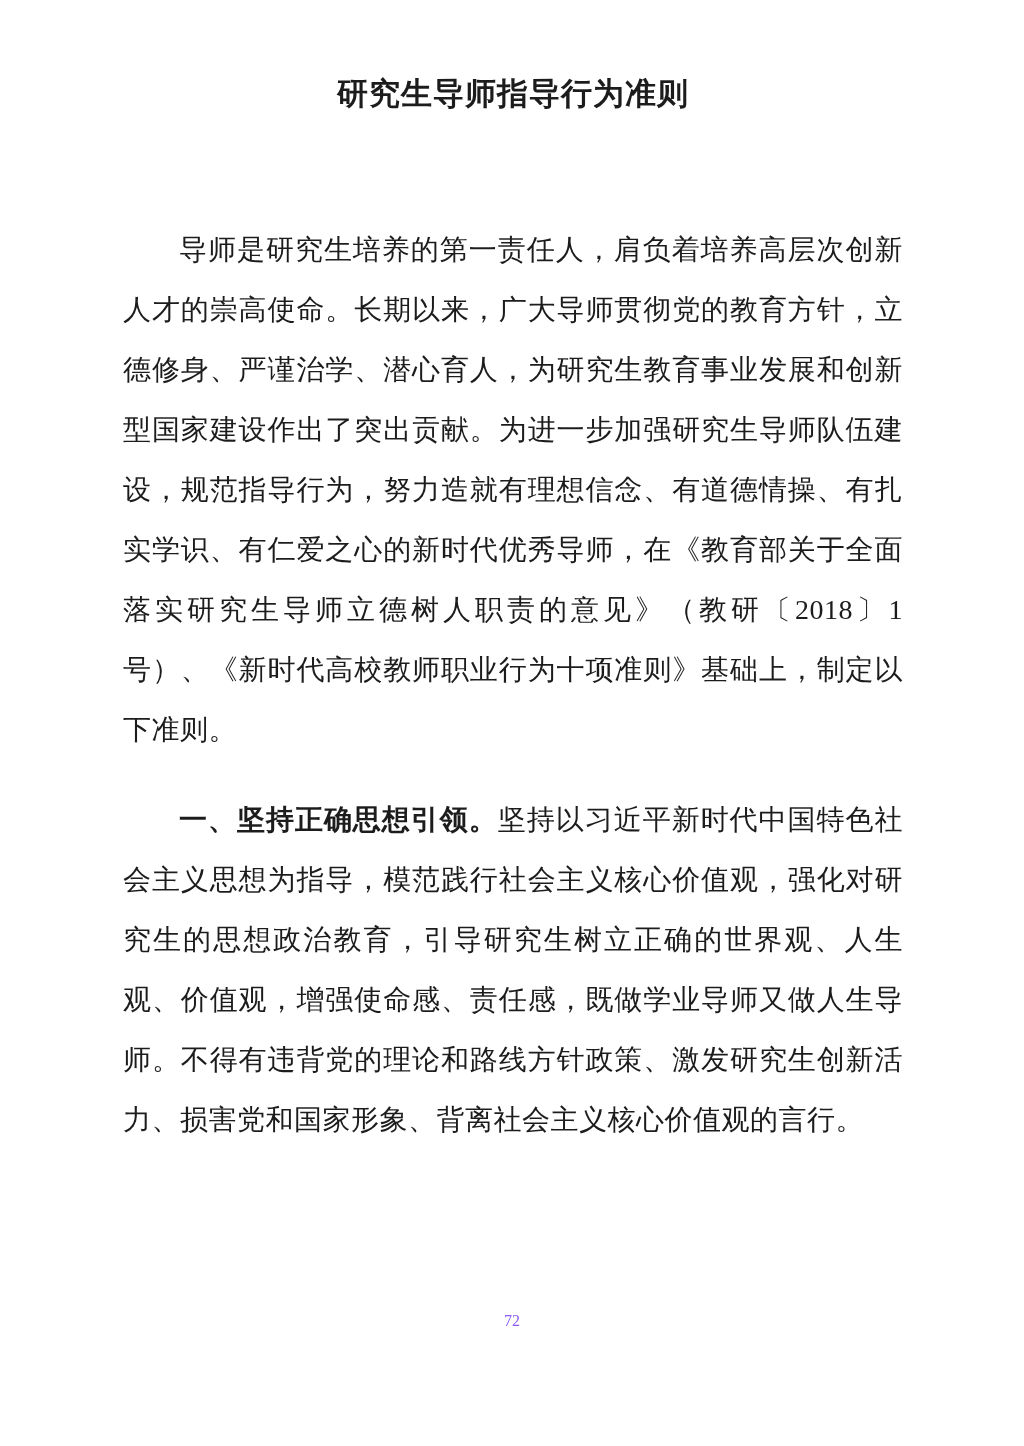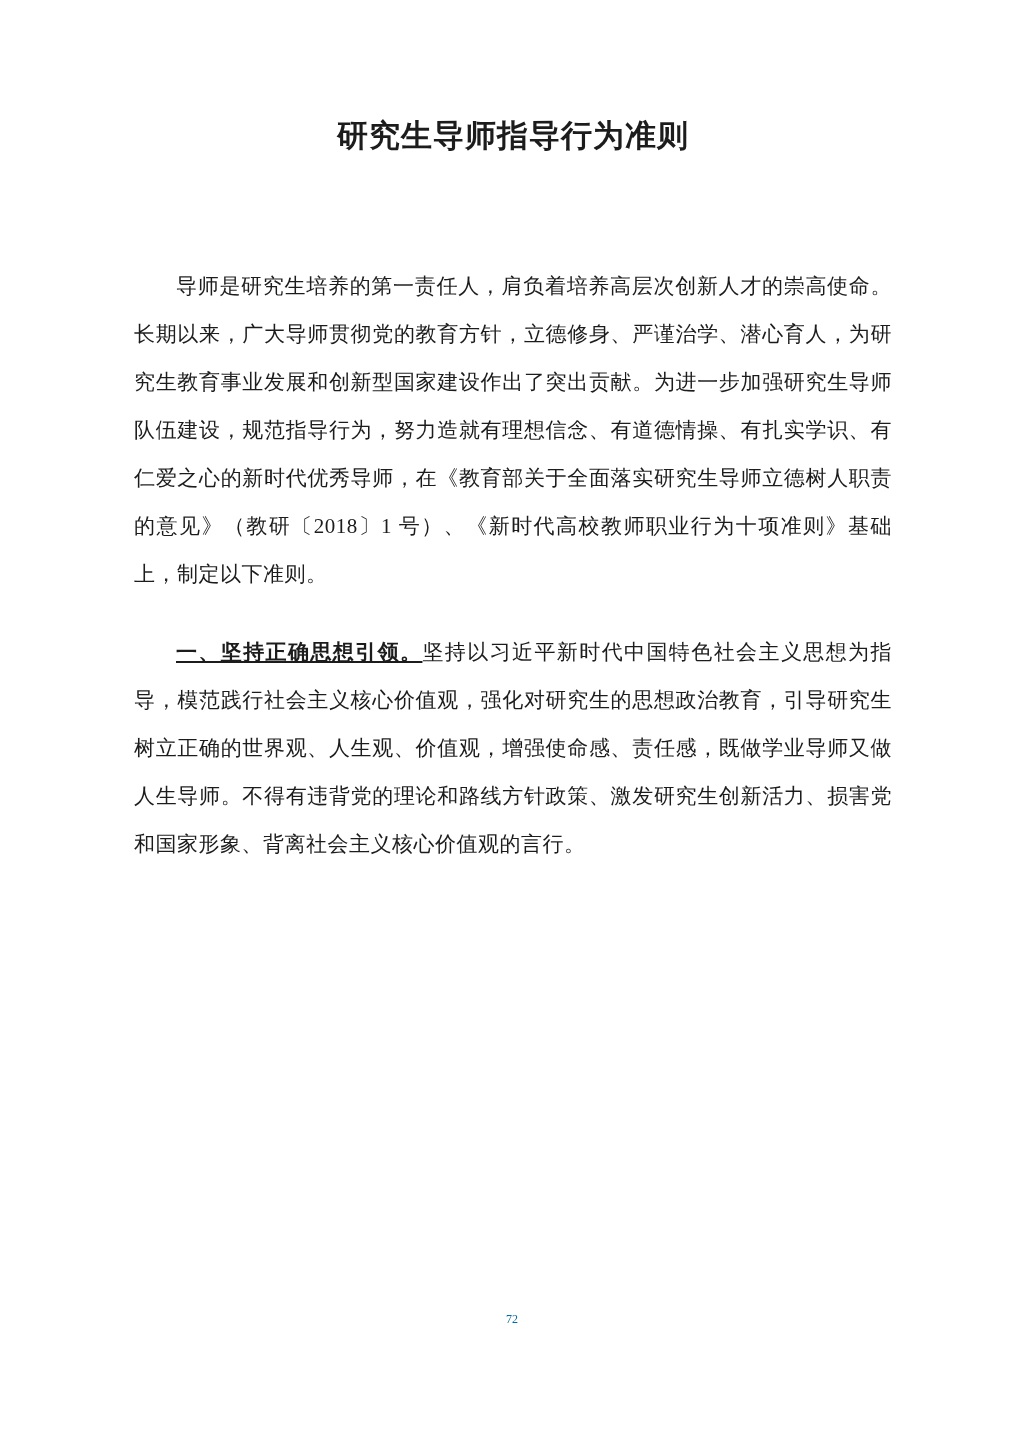--- a/index.html
+++ b/index.html
@@ -14,53 +14,52 @@
     margin: 0 auto;
     background: #ffffff;
     color: #1c1c1c;
     font-family: "Liberation Serif", "DejaVu Serif", serif;
     box-sizing: border-box;
     padding: 0 119px 0 121px;
     overflow: hidden;
   }
   .doc-title {
     margin: 0;
-    padding-top: 116px;
+    padding-top: 74px;
     text-align: center;
     font-size: 31px;
     line-height: 40px;
     font-weight: 700;
     letter-spacing: 1px;
   }
   .para {
-    margin: 13px;
-    font-size: 21px;
-    line-height: 48px;
+    margin: 2px;
+    font-size: 28px;
+    line-height: 60px;
     text-align: justify;
     text-indent: 2em;
     letter-spacing: 0.5px;
   }
   .para-intro {
     margin-top: 106px;
   }
   .para-section {
     margin-top: 30px;
   }
   .section-lead {
     font-weight: 700;
-    text-decoration: underline;
   }
   .page-footer {
     position: absolute;
     top: 1312px;
     left: 0;
     width: 100%;
     text-align: center;
-    font-size: 12px;
-    color: #0369a1;
+    font-size: 16px;
+    color: #8b5cf6;
   }
 </style>
 </head>
 <body>
 
 <div class="page">
 
   <h1 class="doc-title">研究生导师指导行为准则</h1>
 
   <p class="para para-intro"><span>导师是研究生培养的第一责任人，肩负着培养高层次创新人才的崇高使命。长期以来，广大导师贯彻党的教育方针，立德修身、严谨治学、潜心育人，为研究生教育事业发展和创新型国家建设作出了突出贡献。为进一步加强研究生导师队伍建设，规范指导行为，努力造就有理想信念、有道德情操、有扎实学识、有仁爱之心的新时代优秀导师，在《教育部关于全面落实研究生导师立德树人职责的意见》（教研〔2018〕1 号）、《新时代高校教师职业行为十项准则》基础上，制定以下准则。</span></p>

